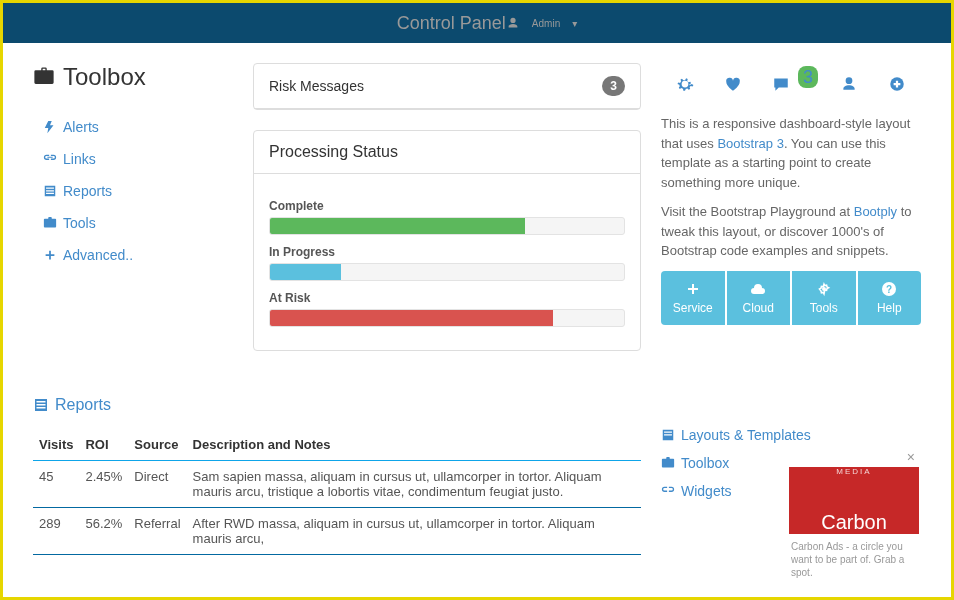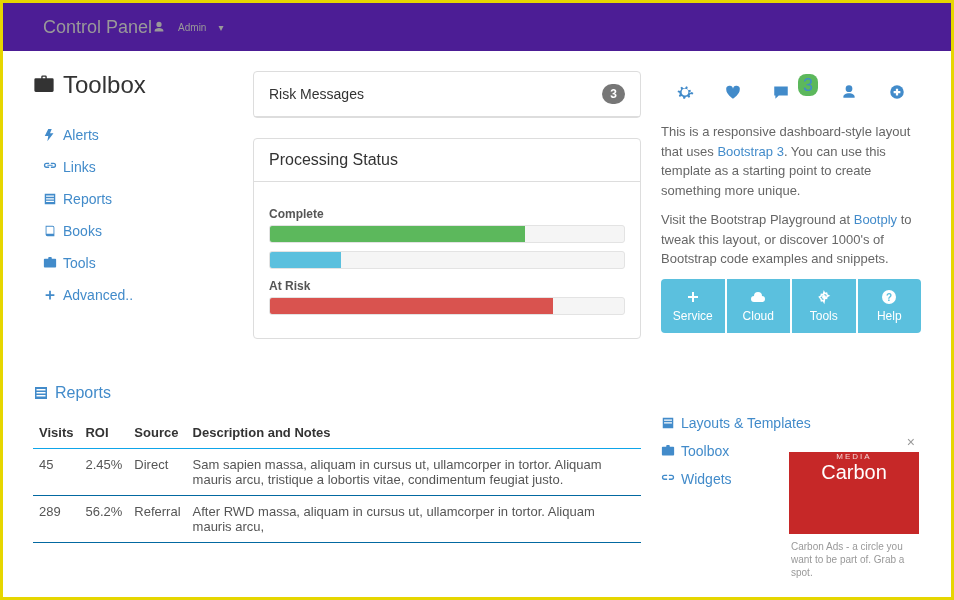--- a/index.html
+++ b/index.html
@@ -1,18 +1,18 @@
 <!DOCTYPE html>
 <html><head>
   <meta charset="utf-8">
   <style>
     * { box-sizing: border-box; margin: 0; padding: 0; }
     body { font-family: "Helvetica Neue", Helvetica, Arial, sans-serif; font-size: 14px; color: #333; background: #fff; border: 3px solid #e6d600; width: 954px; height: 600px; overflow: hidden; }
     
-    .navbar { background: #4c1d95; color: #999; height: 48px; display: flex; align-items: center; justify-content: flex-start; padding: 0 20px 0 40px; }
+    .navbar { background: #0c4a6e; color: #999; height: 40px; display: flex; align-items: center; justify-content: center; padding: 0 20px 0 40px; }
     .navbar-brand { color: #999; font-size: 18px; font-weight: 300; }
     .navbar-user { color: #999; display: flex; align-items: center; gap: 12px; font-size: 10px; cursor: pointer; }
     
     .container { display: flex; padding: 20px 30px 0 30px; gap: 20px; }
     .sidebar { width: 200px; flex-shrink: 0; }
     .main { flex: 1; }
     .rightbar { width: 260px; flex-shrink: 0; }
     
     h2 { font-size: 24px; font-weight: 400; margin-bottom: 20px; display: flex; align-items: center; gap: 8px; }
     
@@ -49,21 +49,21 @@
     .reports-table { width: 100%; border-collapse: collapse; font-size: 13px; }
     .reports-table th { text-align: left; padding: 8px 6px; border-bottom: 1px solid #0ea5e9; font-weight: bold; }
     .reports-table td { padding: 8px 6px; border-bottom: 1px solid #0369a1; color: #555; vertical-align: top; }
     
     .link-list { list-style: none; }
     .link-list li { padding: 6px 0; }
     .link-list a { color: #428bca; text-decoration: none; display: flex; align-items: center; gap: 6px; cursor: pointer; }
     
     .ad-box { position: absolute; bottom: 15px; right: 35px; width: 130px; }
     .ad-close { text-align: right; color: #999; font-size: 14px; cursor: pointer; padding: 2px 4px; }
-    .ad-img { background: #c62828; color: #fff; height: 82px; display: flex; flex-direction: column; justify-content: flex-start; align-items: center; }
+    .ad-img { background: #c62828; color: #fff; height: 67px; display: flex; flex-direction: column; justify-content: space-between; align-items: center; }
     .ad-img-sup { font-size: 8px; letter-spacing: 2px; opacity: 0.8; }
     .ad-img-main { font-size: 20px; font-weight: 300; }
     .ad-text { font-size: 10px; color: #999; padding: 6px 2px; line-height: 1.3; }
     .lower-section { display: flex; gap: 20px; padding: 0 30px; }
     .lower-left { flex: 1; }
     .lower-right { width: 260px; padding-top: 50px; }
     
     svg { display: inline-block; vertical-align: middle; }
   </style>
 </head>
@@ -109,28 +109,20 @@
           <a>
             <svg width="14" height="14" viewBox="0 0 16 16" fill="#428bca">
               <path d="M2 2h12v12H2V2zm1.5 2v1.5h9V4h-9zm0 3v1.5h9V7h-9zm0 3v1.5h9V10h-9z"></path>
             </svg>
             <span>Reports</span>
           </a>
         </li>
       <li>
           <a>
             <svg width="14" height="14" viewBox="0 0 16 16" fill="#428bca">
-              <path d="M3 2h8a2 2 0 012 2v10H5a2 2 0 01-2-2V2zm1 1v8h8V4a1 1 0 00-1-1H4z"></path>
-            </svg>
-            <span>Books</span>
-          </a>
-        </li>
-      <li>
-          <a>
-            <svg width="14" height="14" viewBox="0 0 16 16" fill="#428bca">
               <path d="M6 2v1H2a1 1 0 00-1 1v8a1 1 0 001 1h12a1 1 0 001-1V4a1 1 0 00-1-1h-4V2a1 1 0 00-1-1H7a1 1 0 00-1 1z"></path>
             </svg>
             <span>Tools</span>
           </a>
         </li>
       <li>
           <a>
             <svg width="14" height="14" viewBox="0 0 16 16" fill="#428bca">
               <path d="M7 3h2v4h4v2H9v4H7V9H3V7h4V3z"></path>
             </svg>
@@ -151,20 +143,21 @@
 
     <div class="panel">
       <div class="panel-heading">
         <span style="font-size:16px;">Processing Status</span>
       </div>
       <div class="panel-body">
         <div class="status-label">Complete</div>
         <div class="progress">
             <div class="progress-bar bar-success" style="width:72%"></div>
           </div>
+        <div class="status-label">In Progress</div>
         <div class="progress">
             <div class="progress-bar bar-info" style="width:20%"></div>
           </div>
         <div class="status-label">At Risk</div>
         <div class="progress">
             <div class="progress-bar bar-danger" style="width:80%"></div>
           </div>
       </div>
     </div>
   </div>

